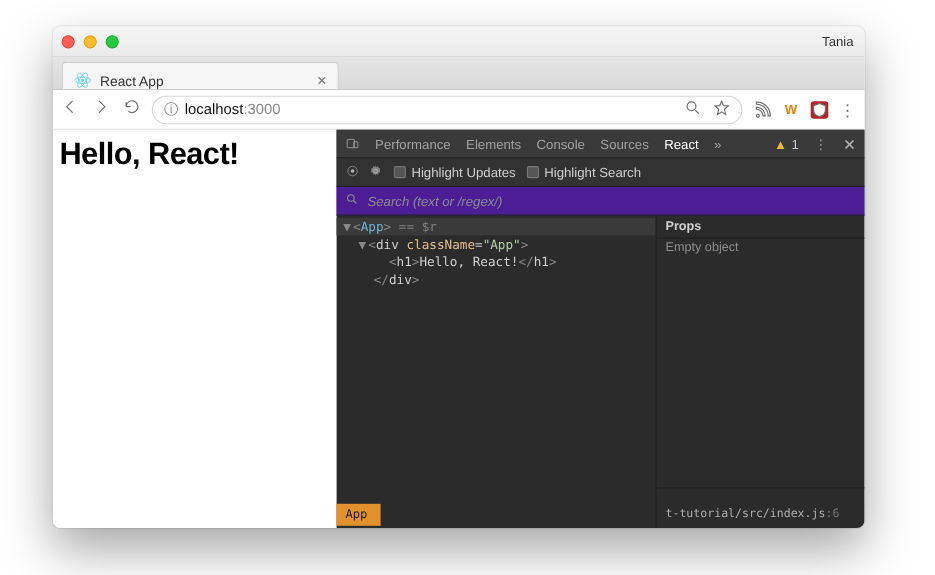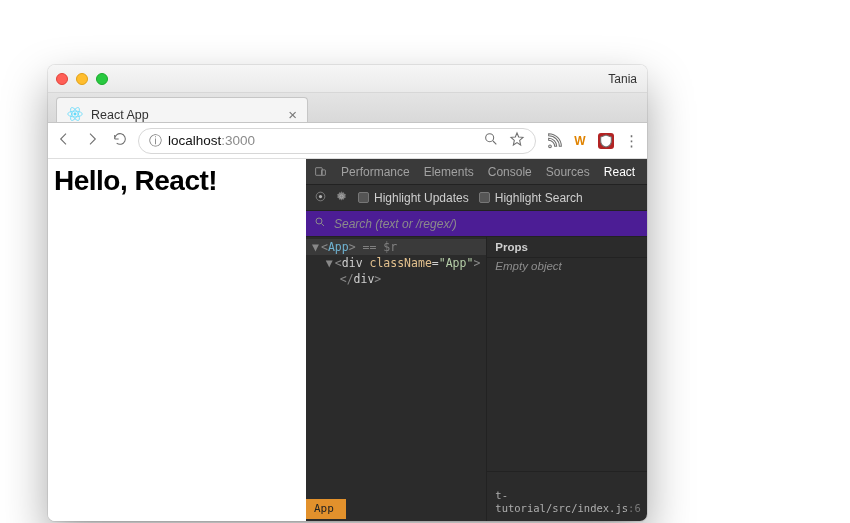--- a/index.html
+++ b/index.html
@@ -7,29 +7,28 @@
     font-family: -apple-system, BlinkMacSystemFont, "Segoe UI", Helvetica, Arial, sans-serif;
     background: #fff;
     width: 850px;
     height: 523px;
     position: relative;
   }
   .window {
     position: absolute;
     left: 48px;
     top: 24px;
-    width: 599px;
+    width: 738px;
     height: 456px;
     border-radius: 7px;
     box-shadow: 0 20px 45px rgba(0,0,0,0.35), 0 0 0 1px rgba(0,0,0,0.08);
     background: #fff;
     overflow: hidden;
     display: flex;
     flex-direction: column;
-    margin-top: 41px;
   }
   
   .titlebar {
     height: 28px;
     background: linear-gradient(#f6f6f6, #eaeaea);
     border-bottom: 1px solid #d7d7d7;
     display: flex;
     align-items: center;
     padding: 0 8px;
     position: relative;
@@ -217,21 +216,20 @@
   .dt-side .props-head{
     padding:4px 8px;
     color:#cfcfcf;
     font-weight:bold;
     font-size:11.5px;
     border-bottom:1px solid #222;
   }
   .dt-side .props-body{
     padding:2px 8px;
     color:#8d8d8d;
-    font-style:italic;
     font-size:11.5px;
     flex:1;
   }
   .dt-side .path{
     border-top:1px solid #222;
     padding:4px 8px 6px 8px;
     font-family: Menlo, Consolas, monospace;
     font-size:10.5px;
     color:#aeaeae;
     line-height:13px;
@@ -381,20 +379,21 @@
               <line x1="15" y1="15" x2="20" y2="20"></line>
             </svg>
         </span>
         <span>Search (text or /regex/)</span>
       </div>
 
       <div class="dt-body">
         <div class="dt-tree">
           <div class="tree-row sel"><span class="tri">▼</span><span class="tok-bracket">&lt;</span><span class="tok-tag">App</span><span class="tok-bracket">&gt;</span><span class="tok-dim"> == $r</span></div>
           <div class="tree-row">  <span class="tri">▼</span><span class="tok-bracket">&lt;</span><span class="tok-text">div </span><span class="tok-attr">className</span><span class="tok-text">=</span><span class="tok-str">"App"</span><span class="tok-bracket">&gt;</span></div>
+          <div class="tree-row">      <span class="tok-bracket">&lt;</span><span class="tok-text">h1</span><span class="tok-bracket">&gt;</span><span class="tok-text">Hello, React!</span><span class="tok-bracket">&lt;/</span><span class="tok-text">h1</span><span class="tok-bracket">&gt;</span></div>
           <div class="tree-row">    <span class="tok-bracket">&lt;/</span><span class="tok-text">div</span><span class="tok-bracket">&gt;</span></div>
           <div class="fill"></div>
           <div class="crumb">App</div>
         </div>
 
         <div class="dt-side">
           <div class="props-head">Props</div>
           <div class="props-body">Empty object</div>
           <div class="path">
             <br>

